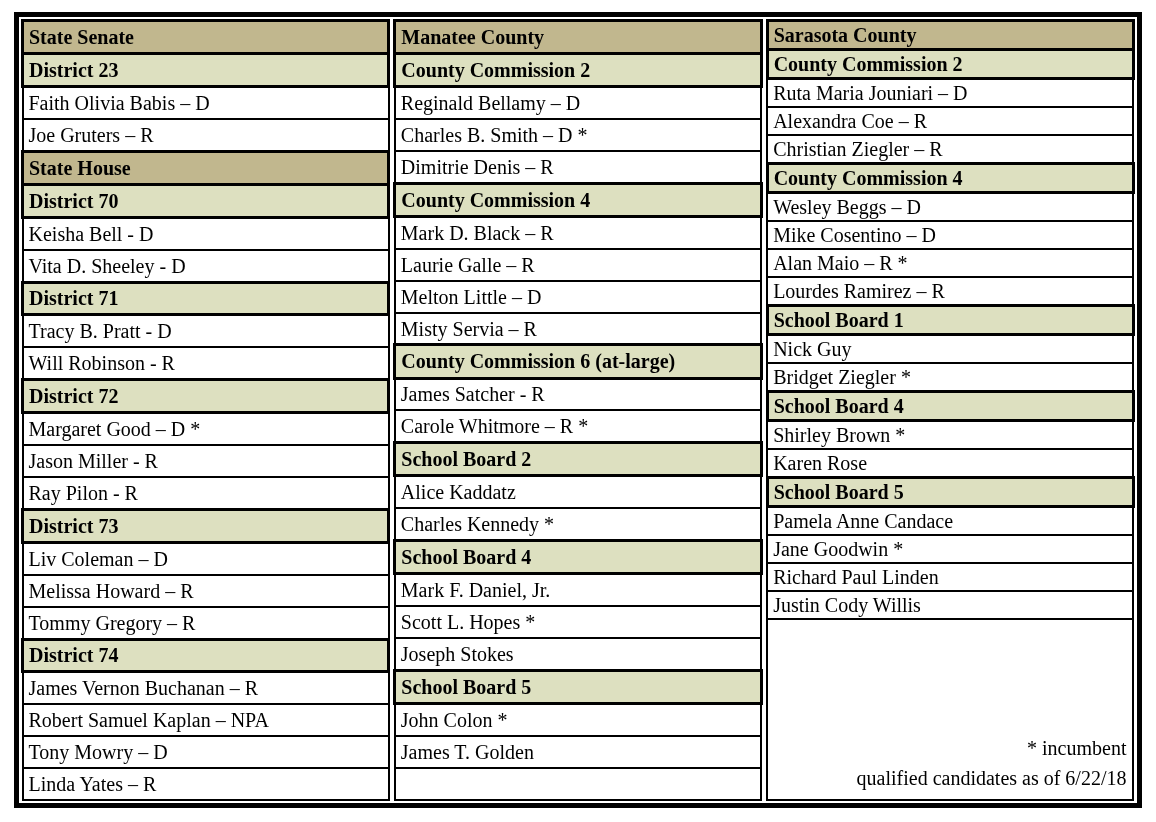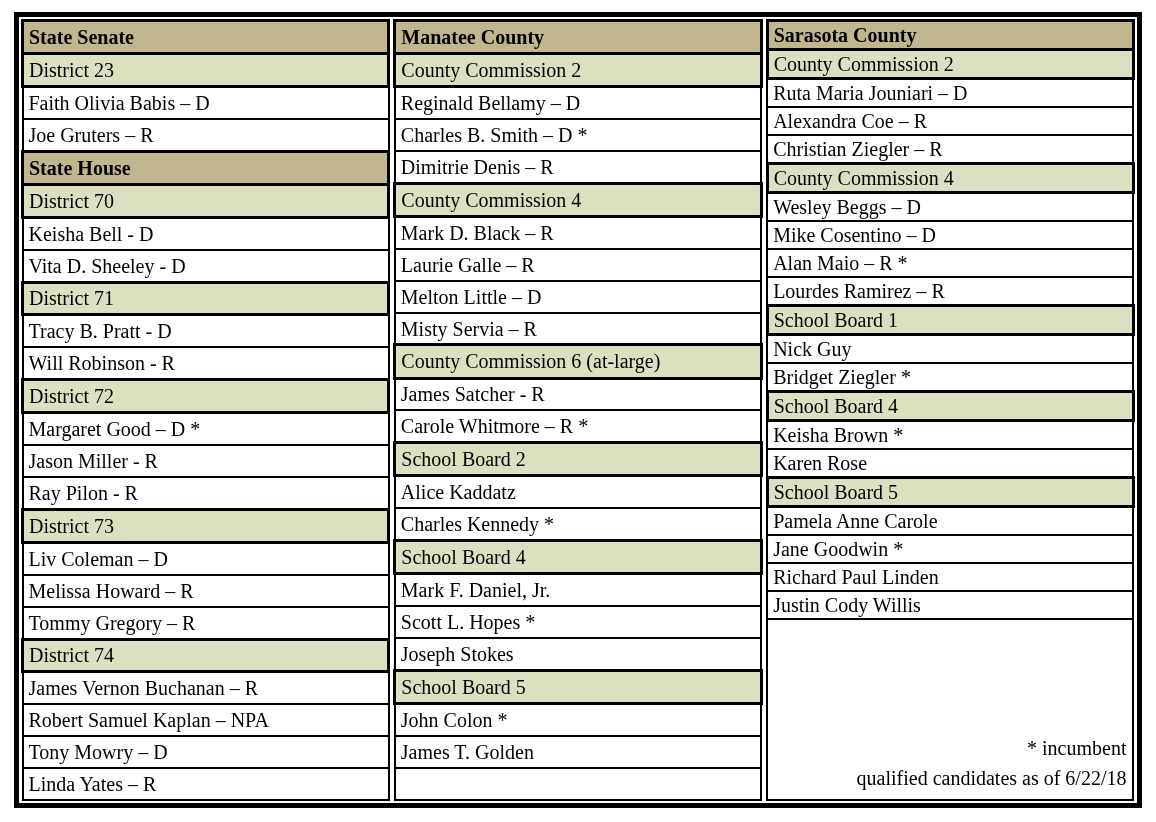--- a/index.html
+++ b/index.html
@@ -46,21 +46,21 @@
     vertical-align: middle;
   }
   td.header {
     background: var(--header-bg, #c1b78e);
     font-weight: bold;
     border-width: 3px;
     font-family: Liberation Serif, serif;
   }
   td.section {
     background: var(--section-bg, #dde0c0);
-    font-weight: normal;
+    font-weight: bold;
     border-width: 3px;
   }
   td.footnote {
     vertical-align: bottom;
     text-align: right;
     padding: 0 6px 6px 5px;
   }
   .footnote-line {
     line-height: 30px;
   }
@@ -264,30 +264,30 @@
           <tr>
             <td class="candidate">Nick Guy</td>
           </tr>
           <tr>
             <td class="candidate">Bridget Ziegler *</td>
           </tr>
           <tr>
             <td class="section">School Board 4</td>
           </tr>
           <tr>
-            <td class="candidate">Keisha Brown *</td>
+            <td class="candidate">Shirley Brown *</td>
           </tr>
           <tr>
             <td class="candidate">Karen Rose</td>
           </tr>
           <tr>
             <td class="section">School Board 5</td>
           </tr>
           <tr>
-            <td class="candidate">Pamela Anne Carole</td>
+            <td class="candidate">Pamela Anne Candace</td>
           </tr>
           <tr>
             <td class="candidate">Jane Goodwin *</td>
           </tr>
           <tr>
             <td class="candidate">Richard Paul Linden</td>
           </tr>
           <tr>
             <td class="candidate">Justin Cody Willis</td>
           </tr>

